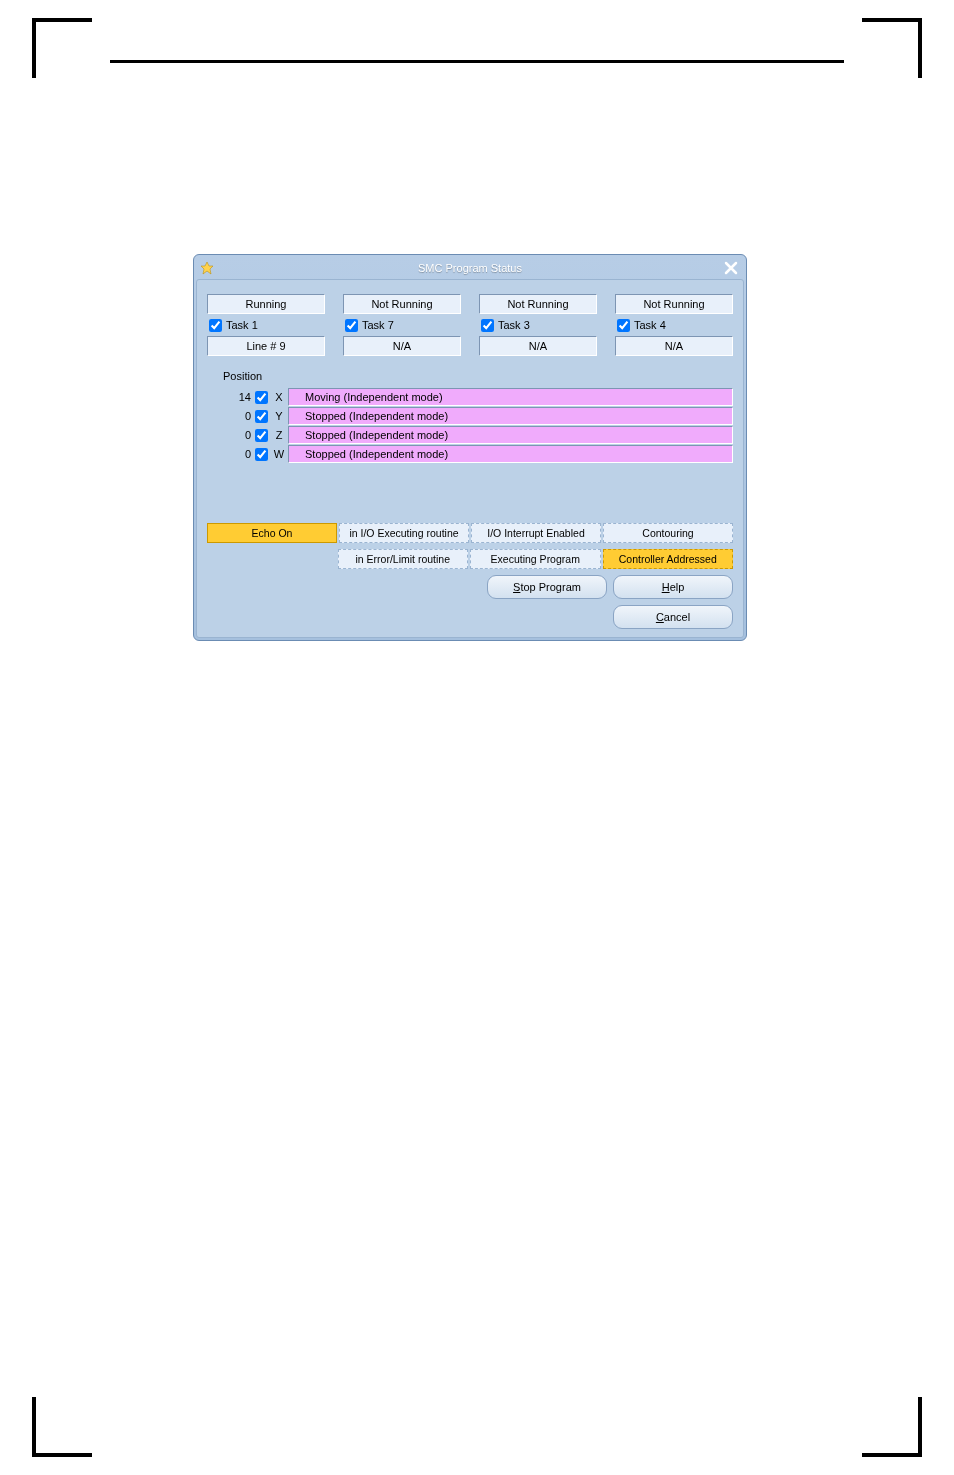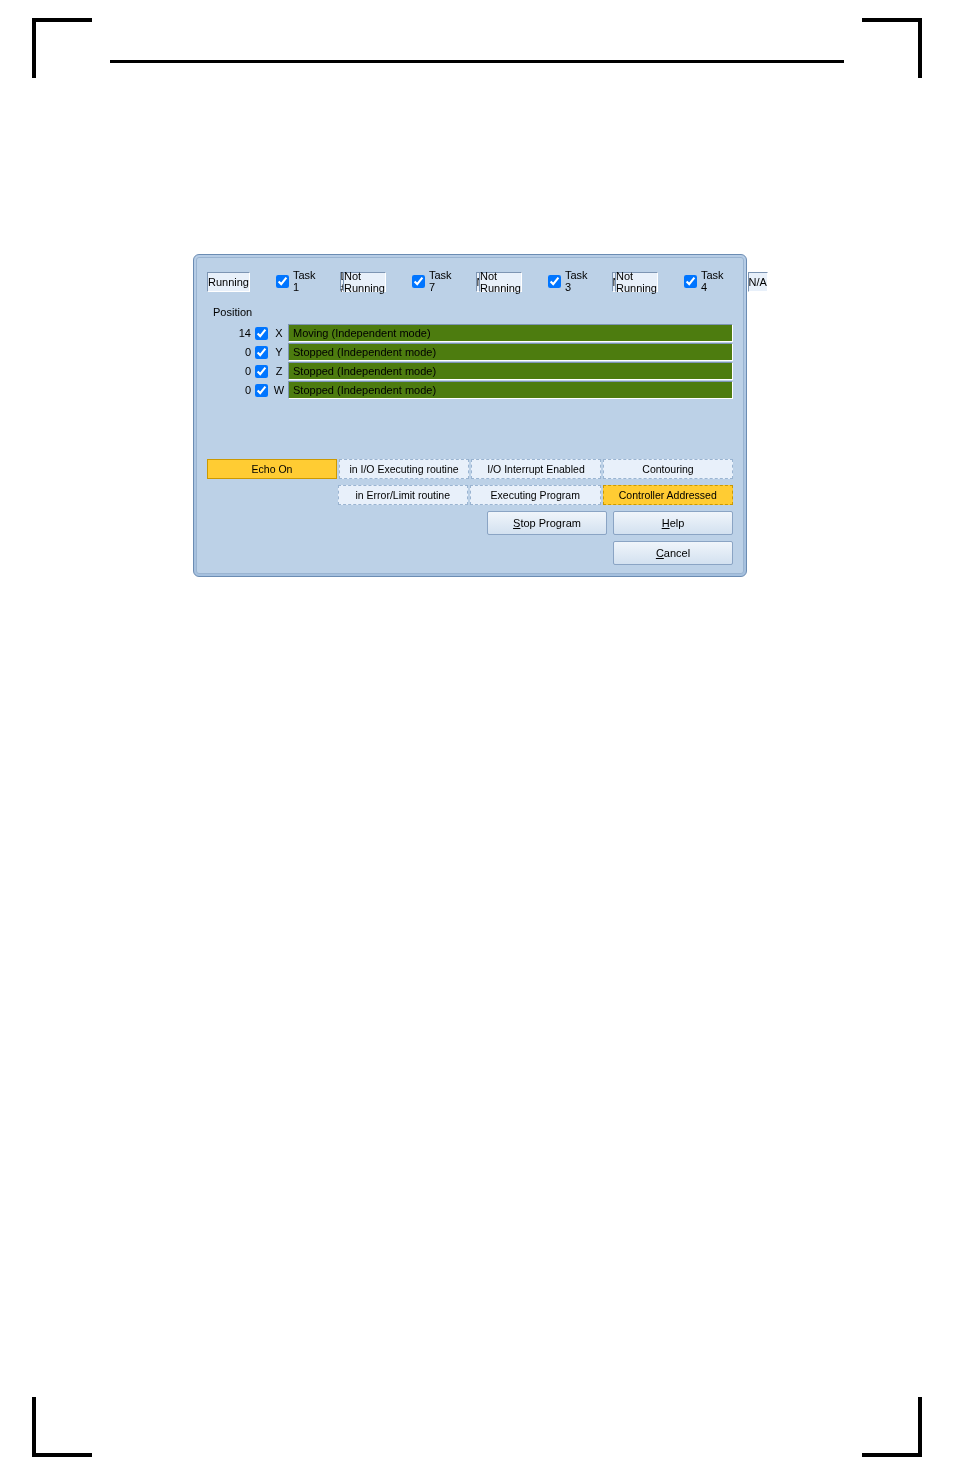--- a/index.html
+++ b/index.html
@@ -10,54 +10,67 @@
 .c7{bottom:18px;right:32px;width:4px;height:60px}.c8{bottom:18px;right:32px;width:60px;height:4px}
 .hr{position:absolute;top:60px;left:110px;right:110px;height:3px;background:#000}
 .win{position:absolute;top:254px;left:193px;width:548px;background:linear-gradient(#b7cde6,#a5c0de);border:1px solid #6b8cb3;border-radius:6px;padding:2px}
 .titlebar{display:flex;align-items:center;height:22px;padding:0 4px;color:#fff;text-shadow:0 1px 1px rgba(0,0,0,.3);font-size:11px}
 .titlebar .title{flex:1;text-align:center}
 .icon-app{width:14px;height:14px;margin-right:4px}
 .close{width:18px;height:18px;display:flex;align-items:center;justify-content:center;cursor:pointer}
 .close svg{width:14px;height:14px}
 .client{background:#bcd1e7;padding:14px 10px 8px;border:1px solid #9ab4d1;border-radius:3px}
 .tasks{display:flex;justify-content:space-between;gap:10px}
-.task{display:flex;gap:24px;width:118px}
+.task{display:flex;flex-direction:column;gap:2px;width:118px}
 .box{background:#e8f0fa;border-top:1px solid #7d95b3;border-left:1px solid #7d95b3;border-right:1px solid #fff;border-bottom:1px solid #fff;height:18px;display:flex;align-items:center;justify-content:center;font-size:11px}
 .chkrow{display:flex;align-items:center;gap:4px;height:18px;padding-left:2px}
 .chkrow input{margin:0}
-.sectlabel{margin:14px 0 6px 6px;font-size:11px}
+.sectlabel{margin:14px 0 6px 16px;font-size:11px}
 .axisgrid{display:flex;flex-direction:column;gap:1px;margin-bottom:60px}
 .axisrow{display:flex;align-items:center;height:18px}
 .posval{width:44px;text-align:right;margin-right:4px}
 .axischk{margin:0 4px 0 0}
 .axisletter{width:14px;text-align:center;margin-right:2px}
-.axisstatus{flex:1;background:#4d7c0f;border-top:1px solid #7d95b3;border-left:1px solid #7d95b3;border-right:1px solid #fff;border-bottom:1px solid #fff;height:16px;padding:0 4px;display:flex;align-items:center;font-size:11px}
+.axisstatus{flex:1;background:#f0abfc;border-top:1px solid #7d95b3;border-left:1px solid #7d95b3;border-right:1px solid #fff;border-bottom:1px solid #fff;height:16px;padding:0 16px;display:flex;align-items:center;font-size:11px}
 .flags{display:flex;gap:2px;margin-bottom:6px}
 .flag{flex:1;height:18px;display:flex;align-items:center;justify-content:center;font-size:10.5px;background:#e8f0fa;border:1px solid #9ab4d1;position:relative}
 .flag.on{background:#ffcc33;border-color:#cc9900;color:#000}
 .flag.dashed{border-style:dashed}
 .spacer{flex:1}
 .btnrow{display:flex;justify-content:flex-end;gap:6px;margin-top:6px}
-.btn{width:118px;height:22px;background:linear-gradient(#f0f5fb,#d3e1f0);border:1px solid #8aa4c4;border-radius:2px;display:flex;align-items:center;justify-content:center;cursor:pointer;font-size:11px}
+.btn{width:118px;height:22px;background:linear-gradient(#f0f5fb,#d3e1f0);border:1px solid #8aa4c4;border-radius:9px;display:flex;align-items:center;justify-content:center;cursor:pointer;font-size:11px}
 u{text-decoration:underline}
 </style>
 </head>
 <body>
 
 <div class="corner c1"></div>
 <div class="corner c2"></div>
 <div class="corner c3"></div>
 <div class="corner c4"></div>
 <div class="corner c5"></div>
 <div class="corner c6"></div>
 <div class="corner c7"></div>
 <div class="corner c8"></div>
 <div class="hr"></div>
 
 <div class="win">
+  <div class="titlebar">
+    <span class="icon-app">
+      <svg viewBox="0 0 14 14">
+          <polygon points="7,1 9,5 13,5 10,8 11,13 7,10 3,13 4,8 1,5 5,5" fill="#ffd24d" stroke="#b38600" stroke-width="0.5"></polygon>
+        </svg>
+    </span>
+    <span class="title">SMC Program Status</span>
+    <span class="close">
+      <svg viewBox="0 0 14 14">
+          <path d="M2 2 L12 12 M12 2 L2 12" stroke="#fff" stroke-width="2.5" stroke-linecap="round"></path>
+        </svg>
+    </span>
+  </div>
   <div class="client">
 
     <div class="tasks">
       <div class="task">
         <div class="box">Running</div>
         <div class="chkrow">
             <input type="checkbox" checked="" style="">
             <span>Task 1</span>
           </div>
         <div class="box">Line # 9</div>

